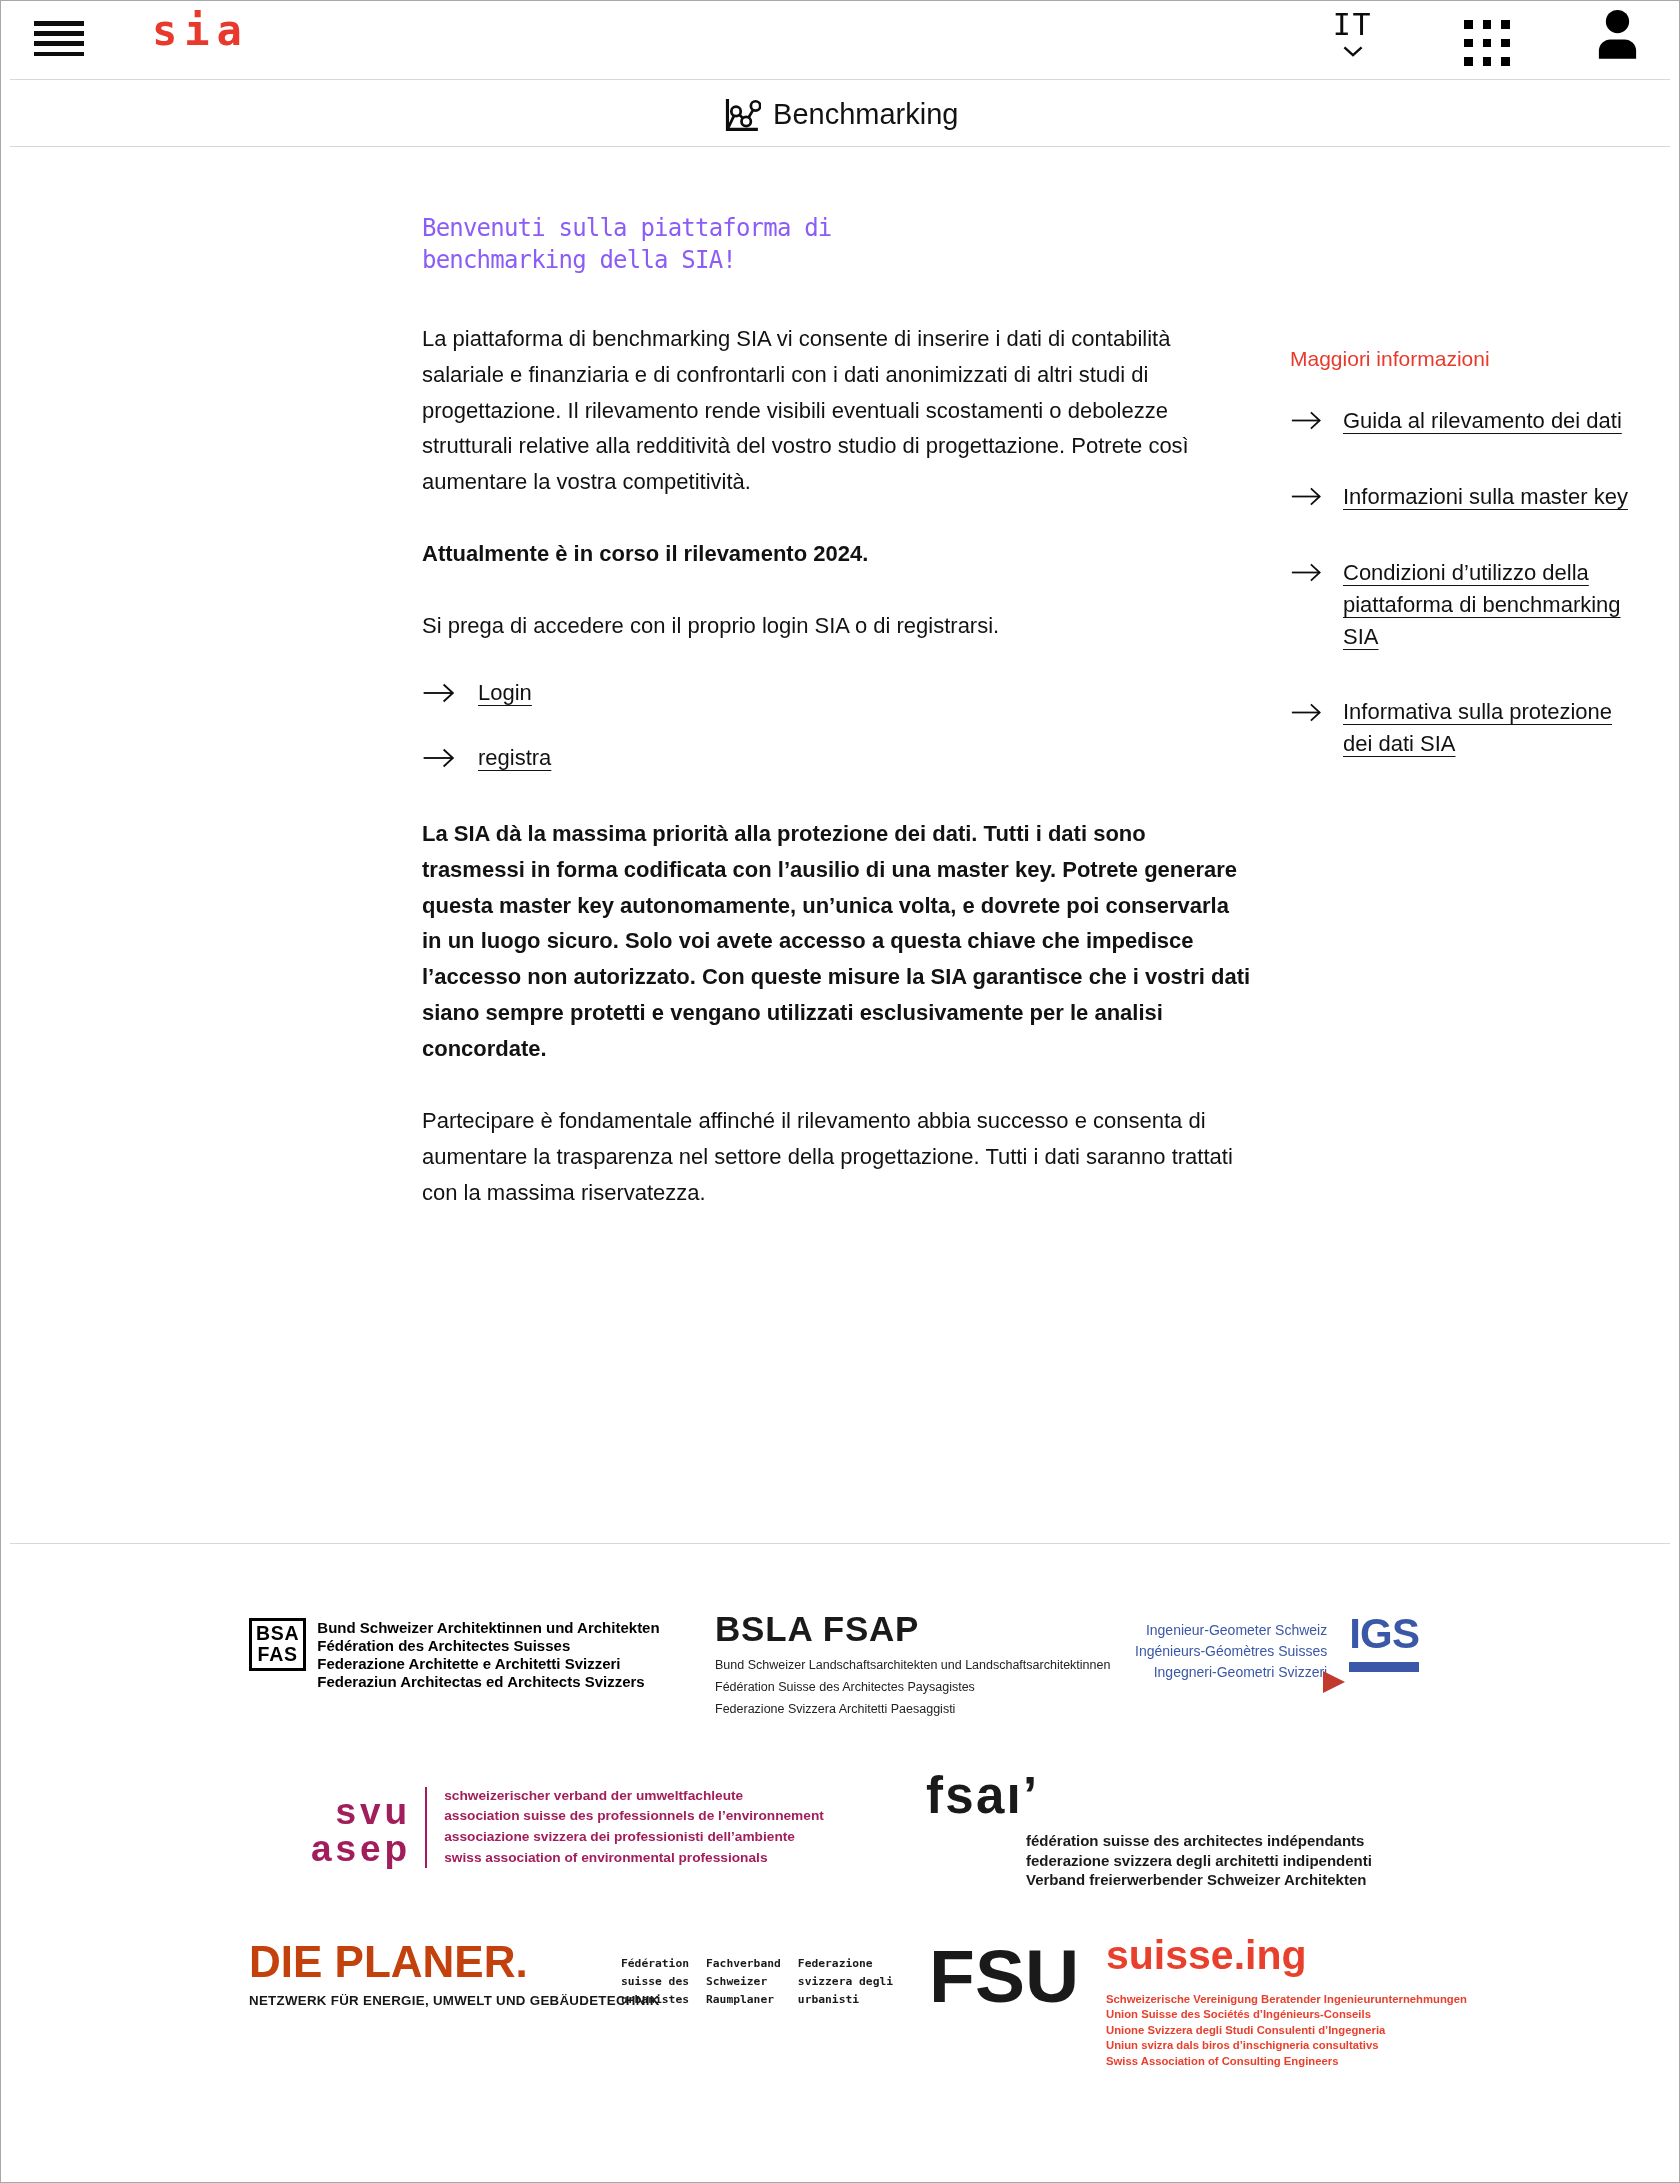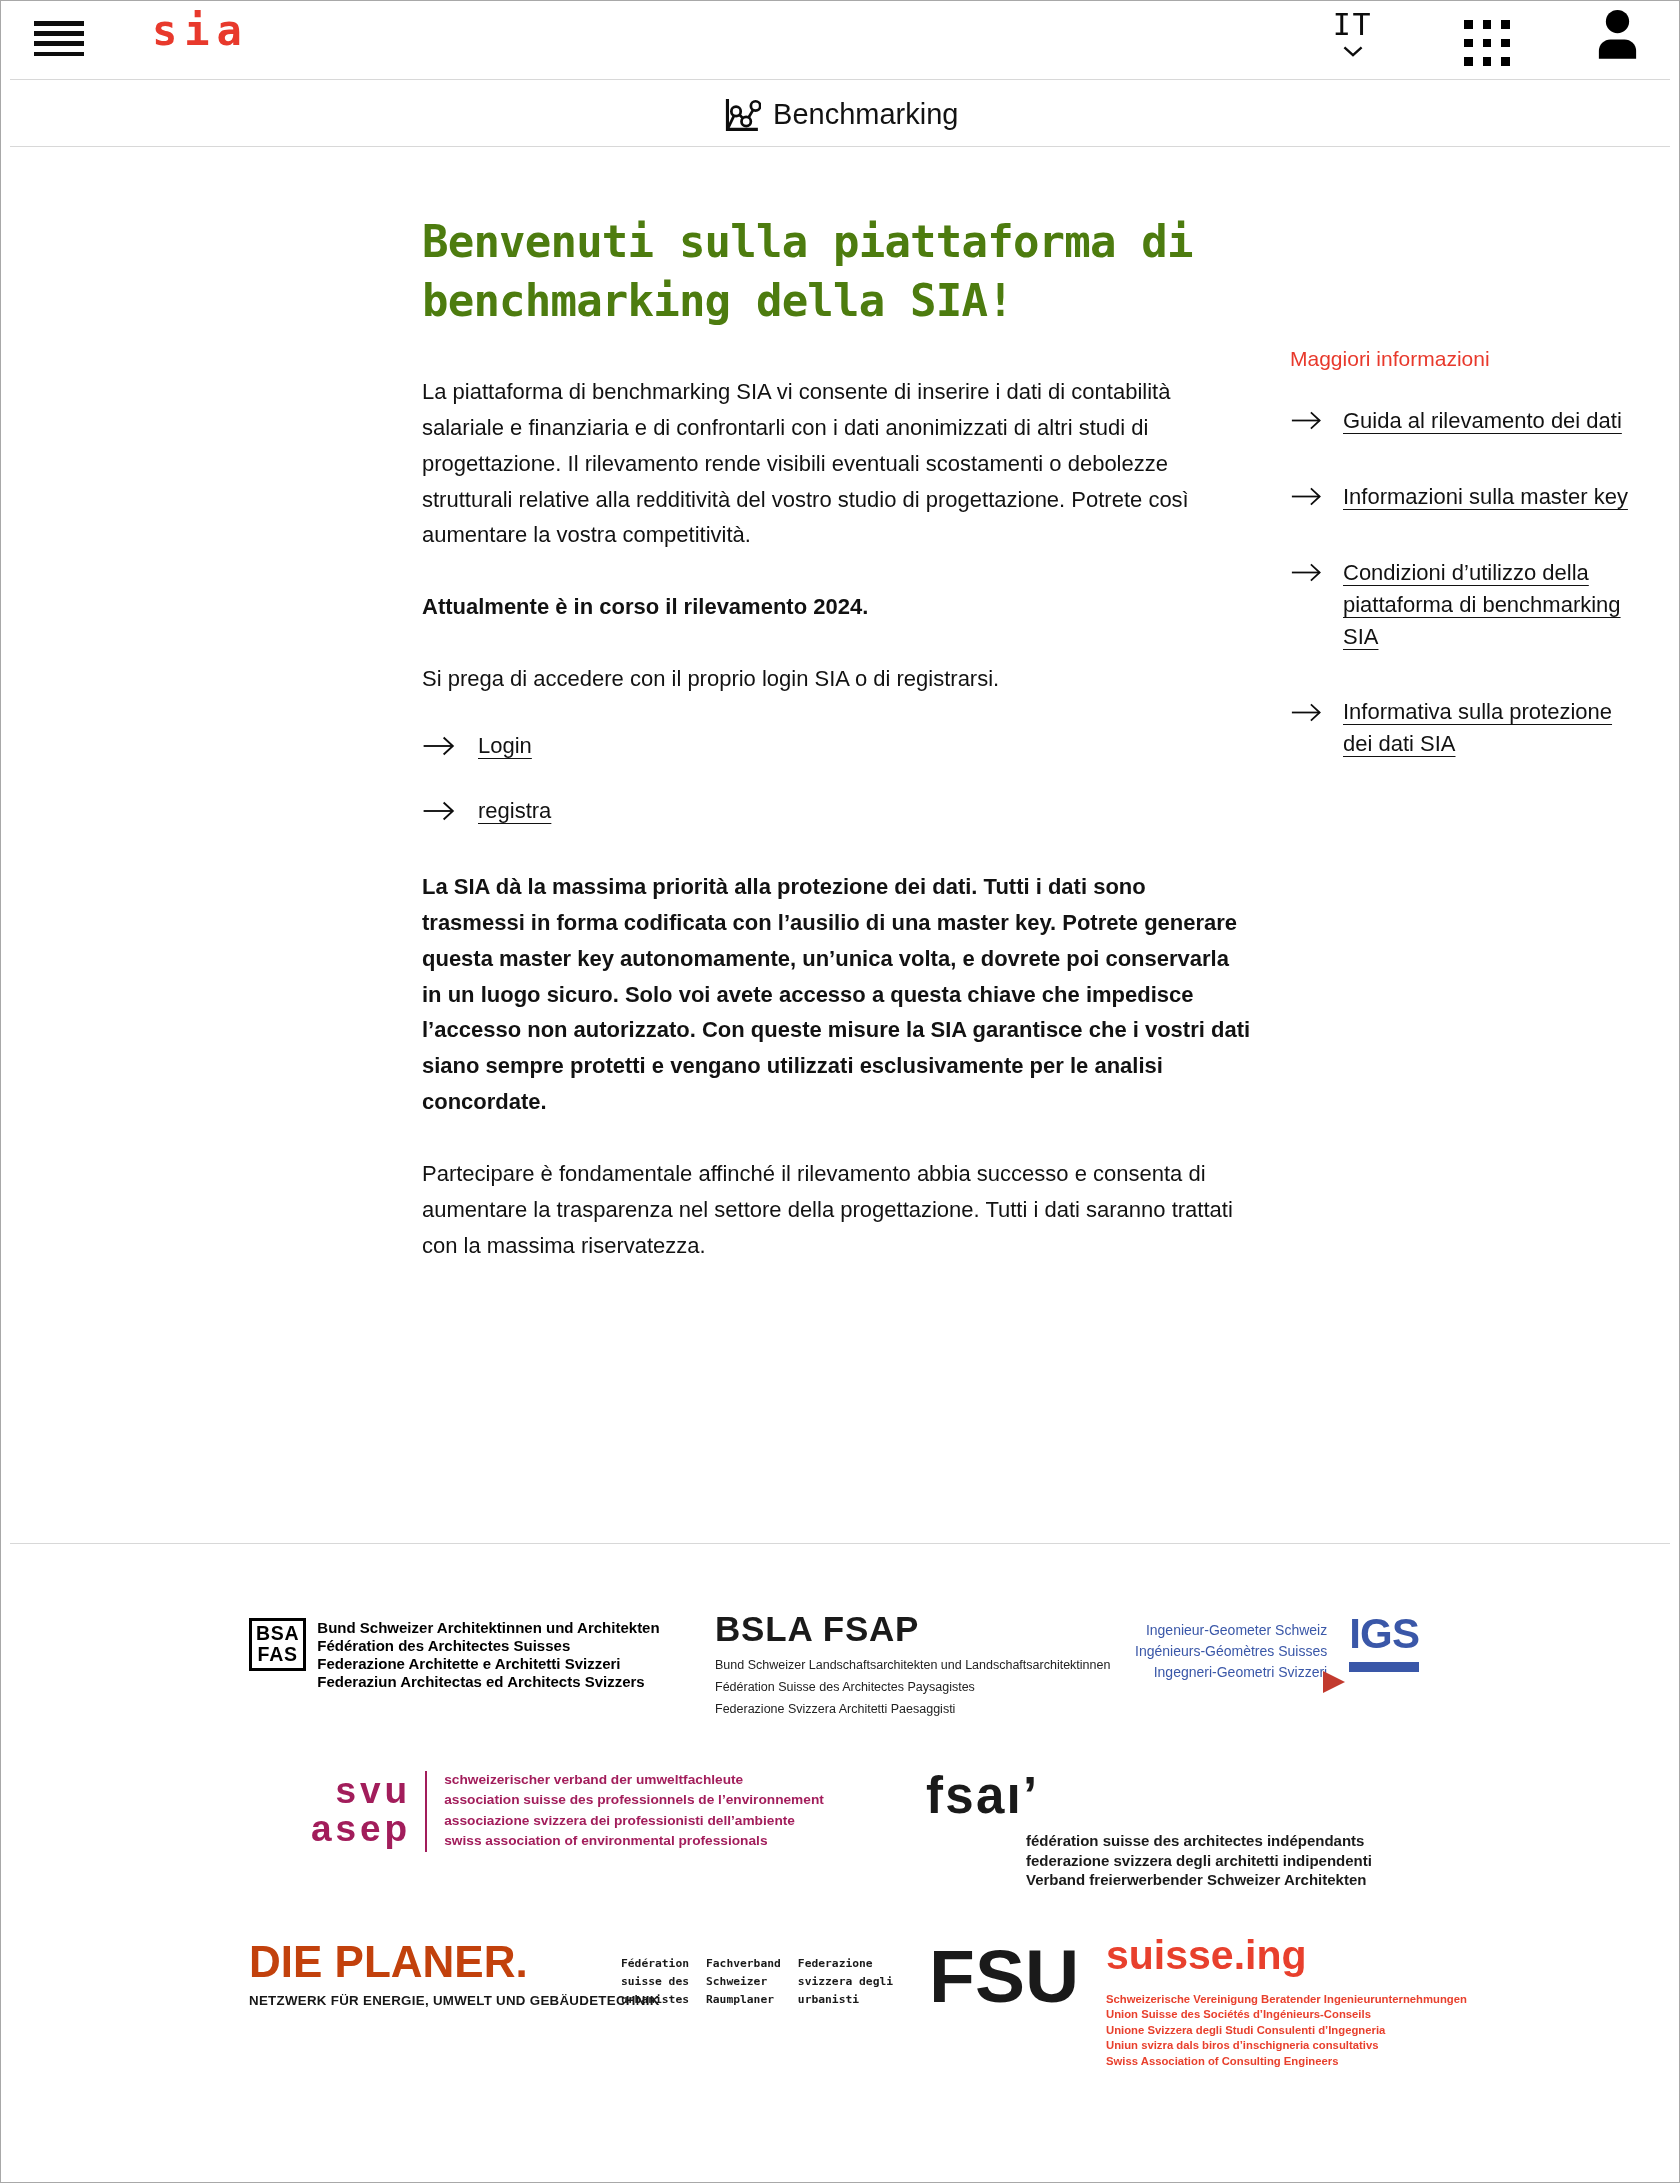--- a/index.html
+++ b/index.html
@@ -26,22 +26,22 @@
   .apps-grid .dot{width:8.6px; height:8.6px; background:#000;}
   .user-icon{position:absolute; left:1594px; top:7.8px; cursor:pointer;}
 
   
   .subheader{position:absolute; top:80px; left:0; right:0; height:66px;
     display:flex; align-items:center; justify-content:center; gap:12.5px; cursor:pointer;}
   .subheader-label{font-size:29px; color:#121212;}
 
   
   .col-left{position:absolute; left:421px; top:212px; width:831px;}
-  .page-title{font-family:"DejaVu Sans Mono",monospace; font-weight:700;
-    font-size:44px; line-height:1.33; letter-spacing:-0.8px; margin:0 0 44px 0; color:#4d7c0f;}
+  .page-title{font-family:"DejaVu Sans Mono",monospace; font-weight:400;
+    font-size:24px; line-height:1.33; letter-spacing:-0.8px; margin:0 0 44px 0; color:#8b5cf6;}
   .col-left p{font-size:22px; line-height:1.63; margin:0 0 36px 0;}
   .col-left p.bold{font-weight:700;}
   .link-row{display:flex; align-items:center; gap:22px; margin-bottom:39px;}
   .link-row:last-of-type{margin-bottom:45px;}
   .arrow{flex:0 0 auto; display:inline-flex;}
   .text-link{font-size:22px; color:#121212; text-decoration:underline;
     text-underline-offset:4.7px; text-decoration-thickness:1.2px; cursor:pointer;}
 
   
   .col-right{position:absolute; left:1289px; top:346px; width:347px;}
@@ -64,21 +64,21 @@
   .bsla-lines{margin-top:9.4px; font-size:12.5px; line-height:1.75; color:#222;}
 
   .igs{left:1134px; top:72px; display:flex; gap:22px;}
   .igs-lines{font-size:14px; line-height:1.5; text-align:right; padding-top:3.1px;}
   .igs-right{position:relative; display:flex; flex-direction:column;}
   .igs-abbr{font-size:42px; font-weight:800; line-height:0.82; letter-spacing:-0.8px;}
   .igs-bar{height:10px; margin-top:11px; width:100%;}
   .igs-triangle{position:absolute; left:-26.5px; bottom:-10px; width:0; height:0;
     border-top:11px solid transparent; border-bottom:11px solid transparent;}
 
-  .svu{left:310px; top:223px; display:flex; align-items:center;}
+  .svu{left:310px; top:239px; display:flex; align-items:flex-end;}
   .svu-abbr{font-size:37px; font-weight:600; letter-spacing:3.9px; line-height:1.02; text-align:right;}
   .svu-divider{width:2.3px; height:81px; margin:3.1px 17px 0 14px;}
   .svu-lines{font-size:13.7px; font-weight:600; line-height:1.5; padding-top:1.6px;}
 
   .fsai{left:925px; top:228px;}
   .fsai-title{font-size:51px; font-weight:700; line-height:0.9; letter-spacing:2.3px; color:#1a1a1a;}
   .fsai-lines{margin-left:100px; margin-top:12.5px; font-size:15px; font-weight:700; line-height:1.3; color:#1a1a1a;}
 
   .planer{left:248px; top:395px;}
   .planer-title{font-size:44px; font-weight:800; line-height:1; color:#c2410c;}

